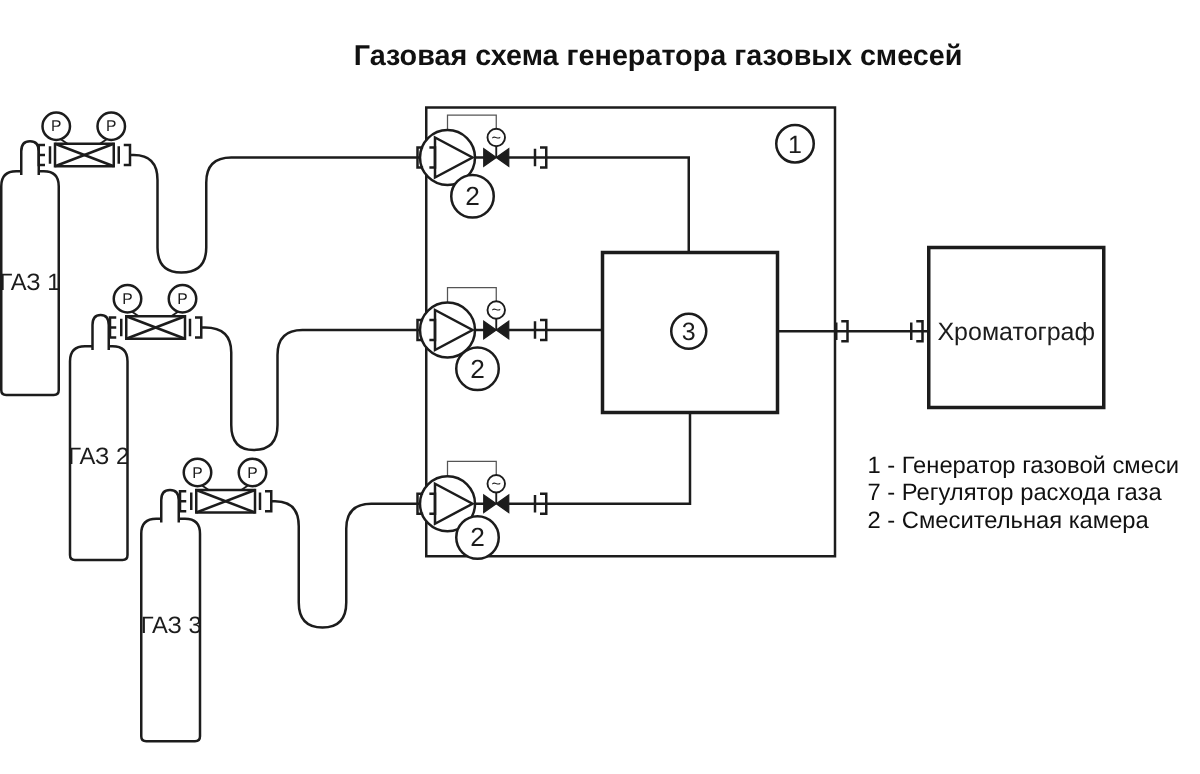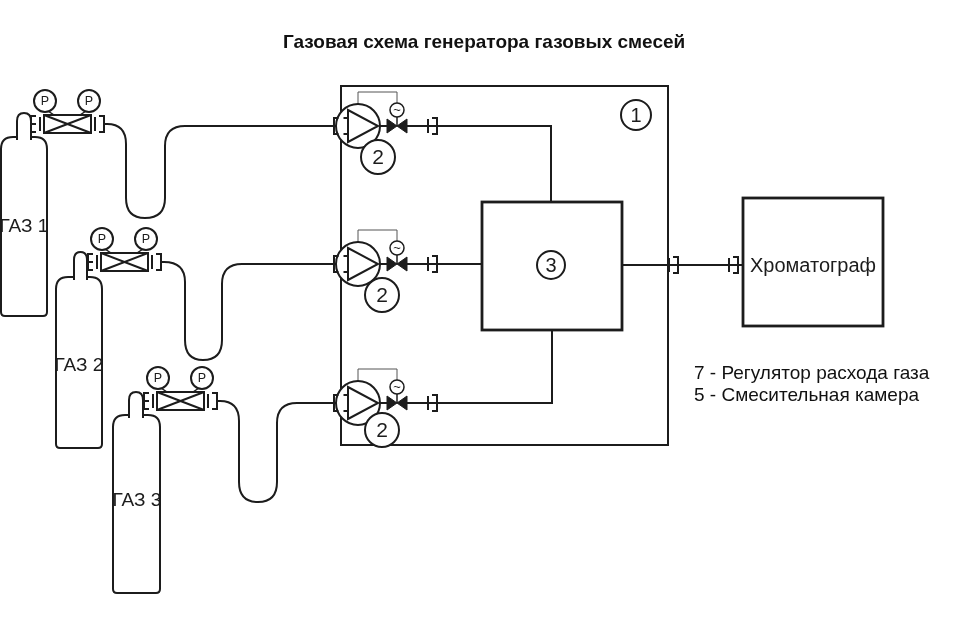--- a/index.html
+++ b/index.html
@@ -3,21 +3,21 @@
 <meta charset="utf-8">
 <style>
   html,body{margin:0;padding:0;background:#fff;}
   #canvas{
     position:relative;width:960px;height:619px;background:#fff;
     font-family:"Liberation Sans", sans-serif;color:#111;overflow:hidden;
   }
   #diagram-svg{position:absolute;left:0;top:0;}
   .page-title{
     position:absolute;left:283px;top:31px;
-    font-size:19px;font-weight:bold;white-space:nowrap;
+    font-size:23px;font-weight:bold;white-space:nowrap;
   }
   .legend{
     position:absolute;left:694px;top:362px;
     font-size:19px;line-height:22px;white-space:nowrap;
   }
   svg text{font-family:"Liberation Sans", sans-serif;fill:#1c1c1c;}
   .lbl{font-size:19px;}
   .num{font-size:20px;}
   .num2{font-size:21px;}
   .plabel{font-size:12.5px;}
@@ -182,17 +182,18 @@
     <text class="plabel" x="202" y="382" text-anchor="middle">P</text>
 
     <text class="tilde" x="397" y="114" text-anchor="middle">~</text>
     <text class="tilde" x="397" y="252" text-anchor="middle">~</text>
     <text class="tilde" x="397" y="391" text-anchor="middle">~</text>
   </svg>
 
   <div class="page-title">Газовая схема генератора газовых смесей</div>
 
   <div class="legend">
+    <div>1 - Генератор газовой смеси</div>
     <div>7 - Регулятор расхода газа</div>
-    <div>5 - Смесительная камера</div>
+    <div>2 - Смесительная камера</div>
   </div>
 
 </div>
 
 </body></html>

